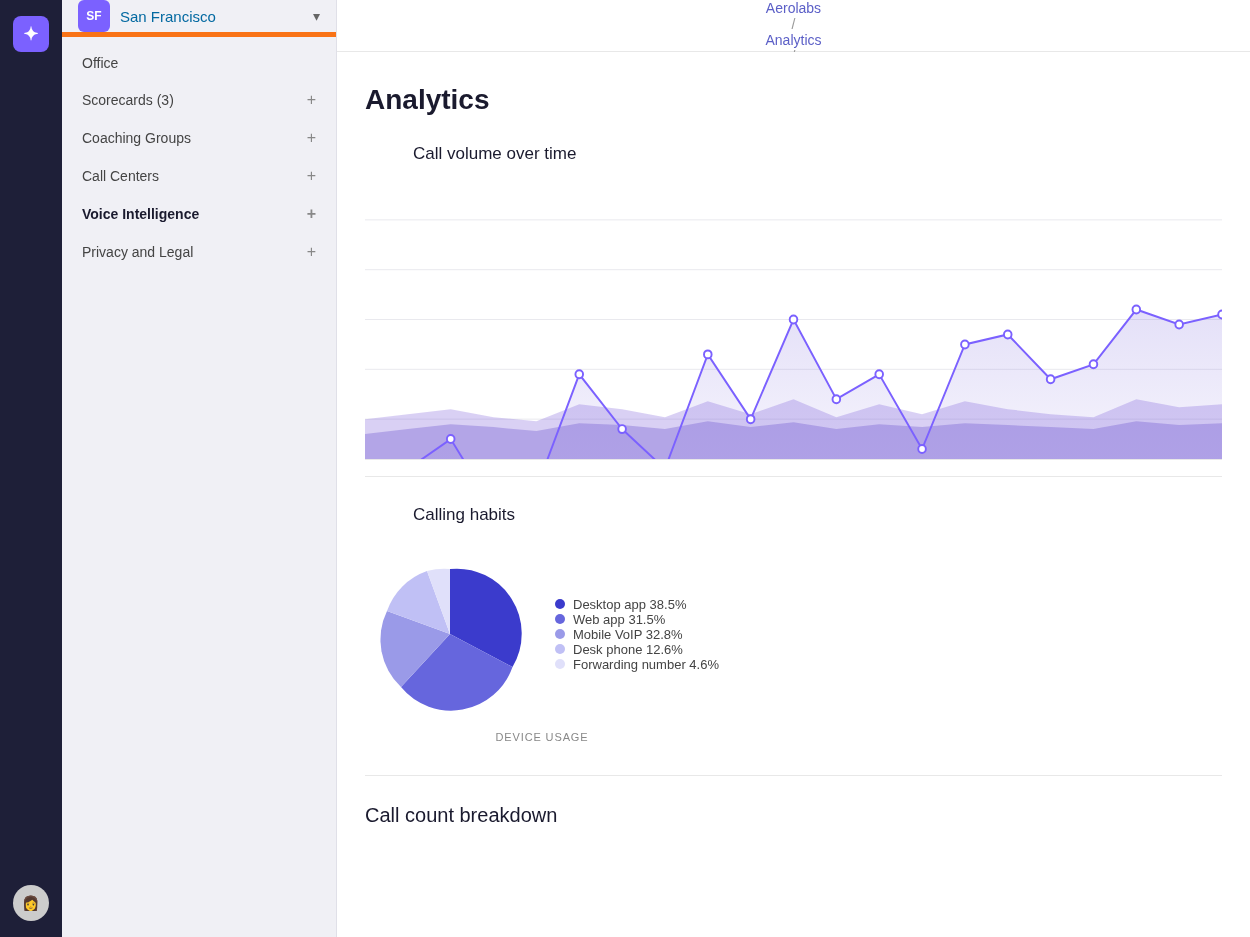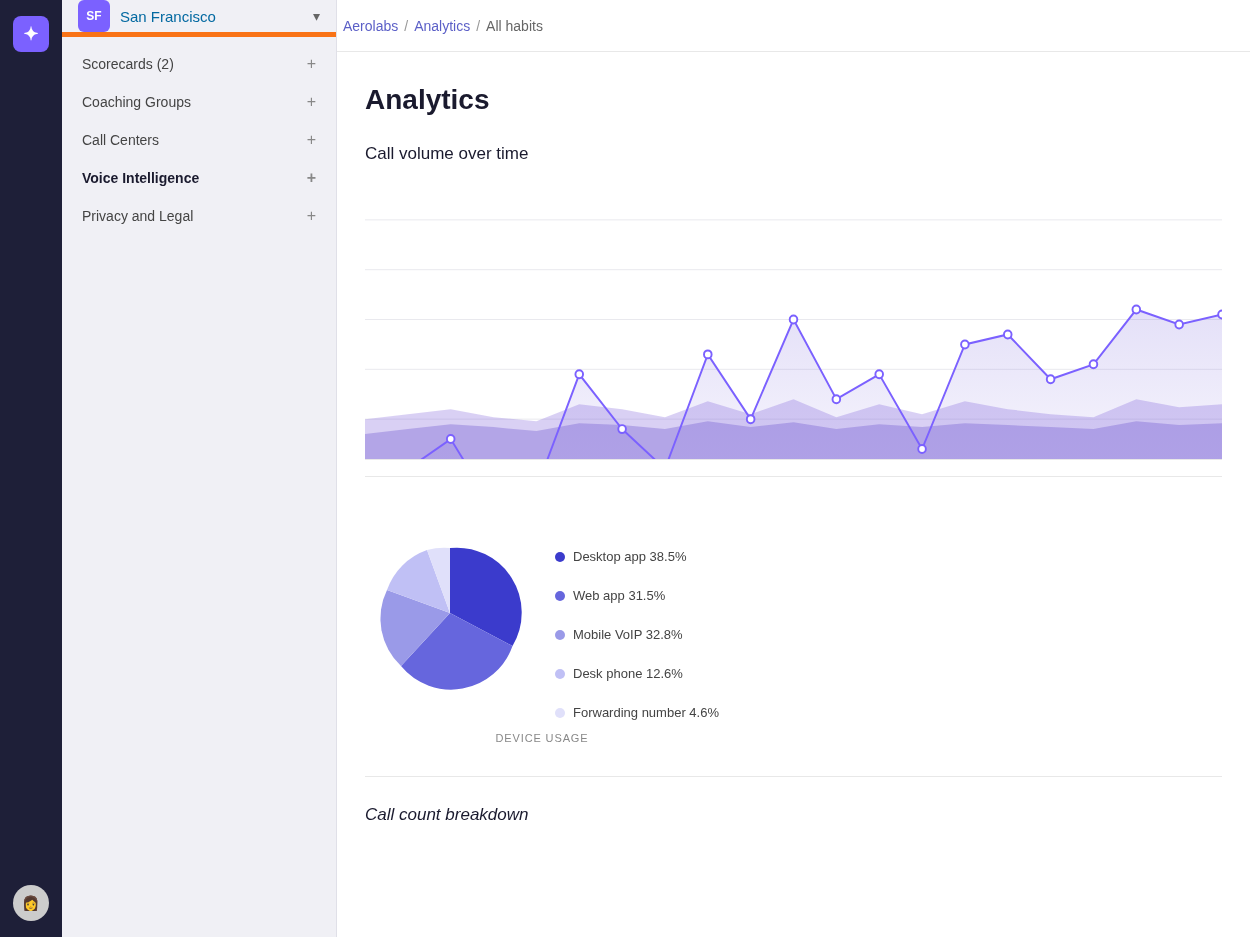--- a/index.html
+++ b/index.html
@@ -18,69 +18,72 @@
     .sidebar-chevron { color: #666; font-size: 14px; }
     .sidebar-nav { padding: 8px 0; }
     .nav-item { display: flex; align-items: center; justify-content: space-between; padding: 10px 20px; cursor: pointer; font-size: 14px; color: #444; }
     .nav-item.active { font-weight: 600; color: #1a1a2e; text-align: center; }
     .nav-item .plus { color: #888; font-size: 16px; }
 
     
     .main { flex: 1; display: flex; flex-direction: column; overflow: hidden; }
 
     
-    .topbar { height: 52px; background: white; border-bottom: 1px solid #e8e8e8; display: flex; align-items: center; padding: 0 6px; font-size: 14px; color: #666; flex-shrink: 0; }
+    .topbar { height: 52px; background: white; border-bottom: 1px solid #e8e8e8; display: flex; align-items: center; padding: 0 6px; font-size: 14px; color: #666; flex-shrink: 0; flex-direction: column; }
     .topbar a { color: #5b5fc7; text-decoration: none; }
     .topbar-sep { margin: 0 6px; color: #999; }
 
     
     .content { flex: 1; overflow-y: auto; padding: 32px 28px; background: white; }
 
     .page-title { font-size: 28px; font-weight: 700; color: #1a1a2e; margin-bottom: 28px; }
 
-    .section-title { font-size: 17px; font-weight: 500; color: #1a1a2e; margin-bottom: 16px; }
+    .section-title { font-size: 17px; font-weight: 500; color: #1a1a2e; margin-bottom: 16px; margin-left: 48px; }
 
     
     .chart-container { width: 100%; height: 280px; position: relative; margin-bottom: 16px; border-bottom: 1px solid #e8e8e8; }
 
     .chart-svg { width: 100%; height: 100%; }
 
     
     .divider { height: 1px; background: #e8e8e8; margin: 8px 0 28px 0; }
 
     
     .calling-habits-section { margin-top: 8px; }
     .charts-row { display: flex; align-items: center; gap: 48px; margin-top: 24px; flex-wrap: wrap; }
     .donut-wrapper { display: flex; flex-direction: column; align-items: center; gap: 12px; }
     .donut-label { font-size: 11px; letter-spacing: 0.08em; color: #888; text-transform: uppercase; font-weight: 500; }
-    .device-legend { display: flex; flex-direction: column; gap: 24px; margin-top: 44px; }
+    .device-legend { display: flex; flex-direction: column; gap: 0; }
     .legend-item { display: flex; align-items: center; gap: 8px; font-size: 13px; color: #444; }
     .legend-dot { width: 10px; height: 10px; border-radius: 50%; flex-shrink: 0; }
 
-    .call-count-title { font-size: 17px; font-weight: 500; color: #1a1a2e; font-style: italic; }
+    .call-count-title { font-size: 20px; font-weight: 500; color: #1a1a2e; }
   </style>
 </head>
 <body>
 
 <div class="rail">
   <div class="rail-logo">✦</div>
   <div class="rail-avatar">👩</div>
 </div>
 
 <div class="sidebar">
   <div class="sidebar-header">
     <div class="sidebar-avatar">
       <span>SF</span>
     </div>
     <span class="sidebar-title">San Francisco</span>
     <span class="sidebar-chevron">▾</span>
   </div>
   <nav class="sidebar-nav">
     <div class="nav-item">
-      <span>Scorecards (2)</span>
+      <span>Office</span>
+    </div>
+    <div class="nav-item">
+      <span>Scorecards (3)</span>
       <span class="plus">+</span>
     </div>
     <div class="nav-item">
       <span>Coaching Groups</span>
       <span class="plus">+</span>
     </div>
     <div class="nav-item">
       <span>Call Centers</span>
       <span class="plus">+</span>
     </div>
@@ -153,20 +156,21 @@
         <circle cx="765" cy="185" r="4" fill="white" stroke="#7b61ff" stroke-width="2"></circle>
         <circle cx="810" cy="130" r="4" fill="white" stroke="#7b61ff" stroke-width="2"></circle>
         <circle cx="855" cy="145" r="4" fill="white" stroke="#7b61ff" stroke-width="2"></circle>
         <circle cx="900" cy="135" r="4" fill="white" stroke="#7b61ff" stroke-width="2"></circle>
       </svg>
     </div>
 
     <div class="divider"></div>
 
     <div class="calling-habits-section">
+      <h2 class="section-title">Calling habits</h2>
 
       <div class="charts-row">
 
 
 
         <div class="donut-wrapper">
           <div style="display:flex;align-items:center;gap:20px;">
             <svg width="170" height="170" viewBox="0 0 170 170">
 
               <path d="M85,85 L85,20 A65,65 0 0,1 147.5,118 Z" fill="#3b3bcc"></path>

